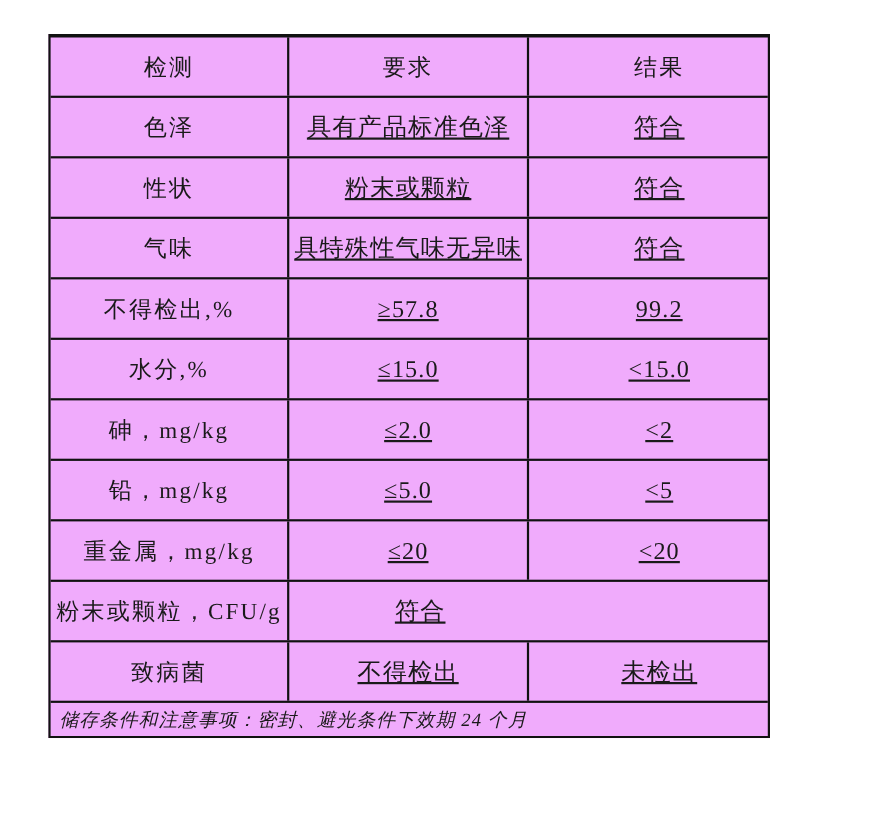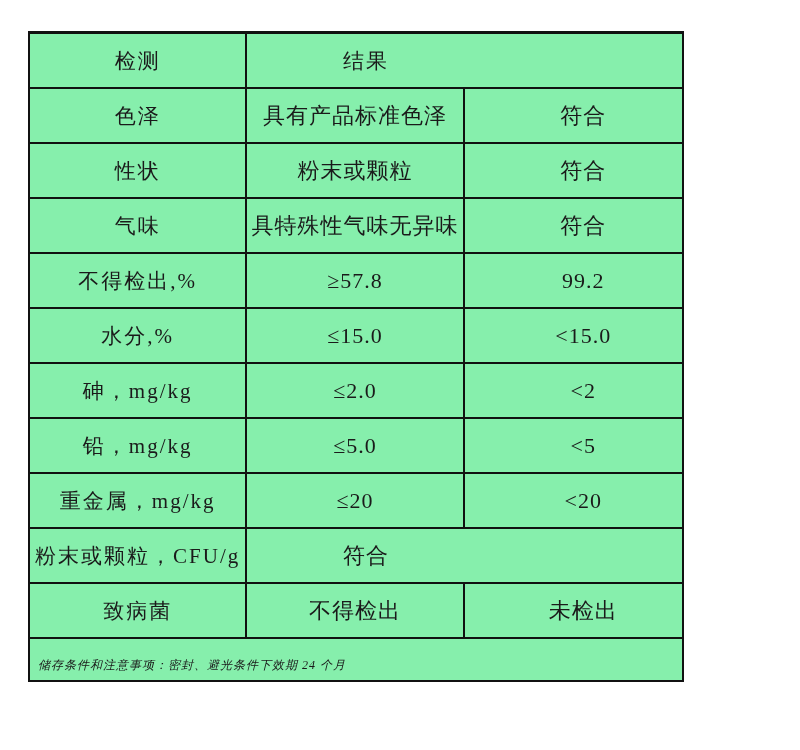--- a/index.html
+++ b/index.html
@@ -9,27 +9,27 @@
   }
   body {
     width: 800px;
     height: 750px;
     position: relative;
     font-family: "Liberation Serif", "DejaVu Serif", serif;
     color: #1a1a1a;
   }
   .qc-table {
     position: absolute;
-    left: 28px;
+    left: 44px;
     top: 31px;
     width: 656px;
     box-sizing: border-box;
     border: 2px solid #111111;
     border-top-width: 3px;
-    background: #86efac;
+    background: #f0abfc;
   }
   .row {
     display: grid;
     grid-template-columns: 1fr 1fr 1fr;
     border-bottom: 2px solid #111111;
   }
   .cell {
     height: 53px;
     display: flex;
     align-items: center;
@@ -40,45 +40,46 @@
     white-space: nowrap;
     overflow: hidden;
   }
   .cell.last {
     border-right: none;
     padding-left: 20px;
   }
   .cell.value {
     font-size: 22px;
     letter-spacing: 1px;
+    text-decoration: underline;
   }
   .footer-row {
     border-bottom: none;
   }
   .footer-cell {
     height: 30px;
     display: flex;
     align-items: center;
     justify-content: flex-start;
     padding-left: 8px;
-    font-size: 12px;
+    font-size: 17px;
     font-style: italic;
     letter-spacing: 1px;
     white-space: nowrap;
     overflow: hidden;
-    margin-top: 11px;
   }
 </style>
 </head>
 <body>
 
 <div class="qc-table">
 
   <div class="row">
     <div class="cell">检测</div>
+    <div class="cell">要求</div>
     <div class="cell last">结果</div>
   </div>
 
   <div class="row">
     <div class="cell">色泽</div>
     <div class="cell value">具有产品标准色泽</div>
     <div class="cell value last">符合</div>
   </div>
 
   <div class="row">

